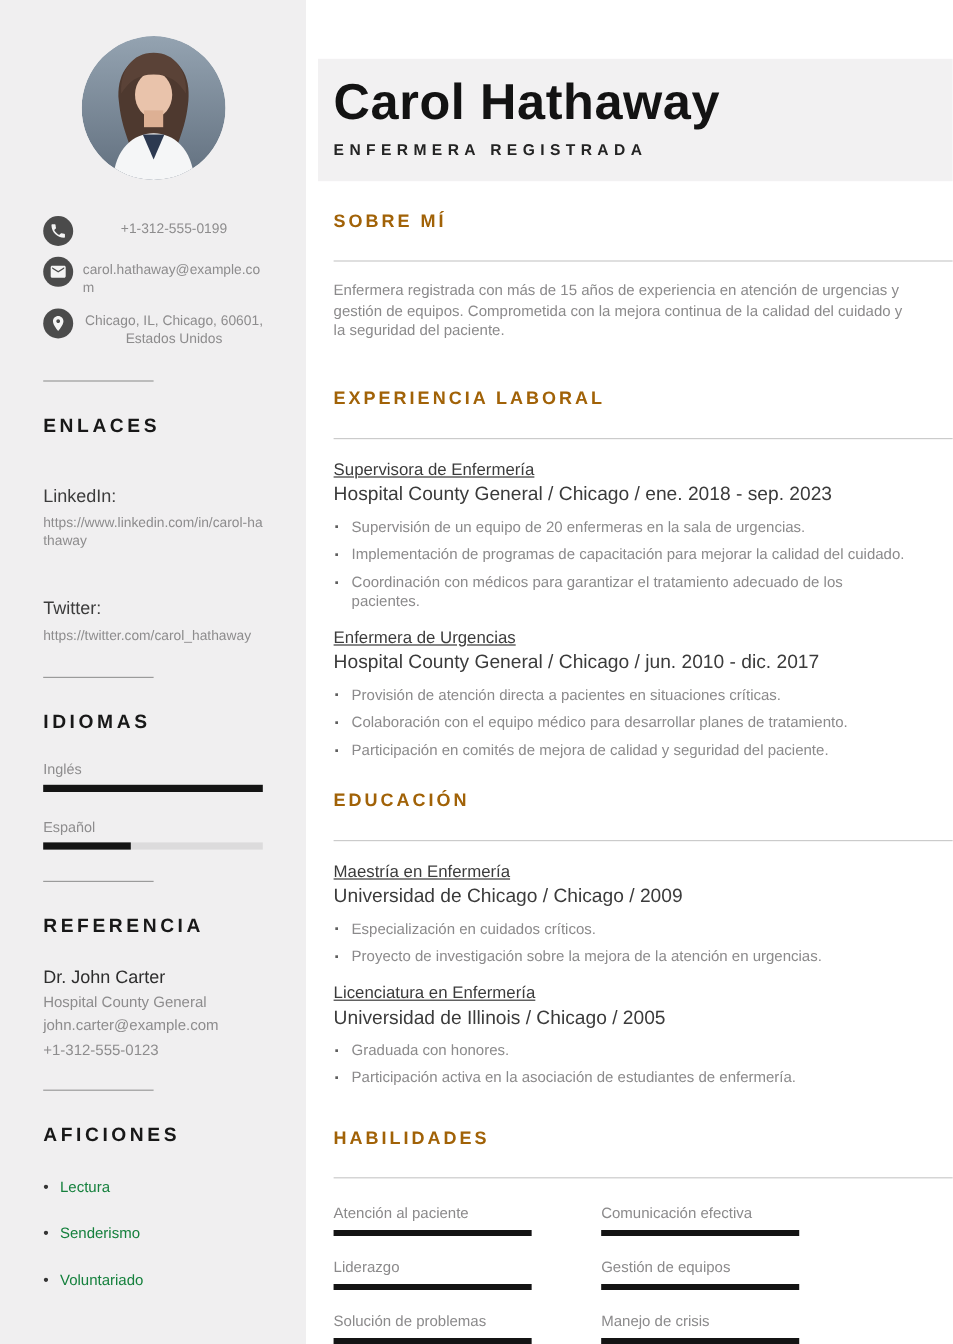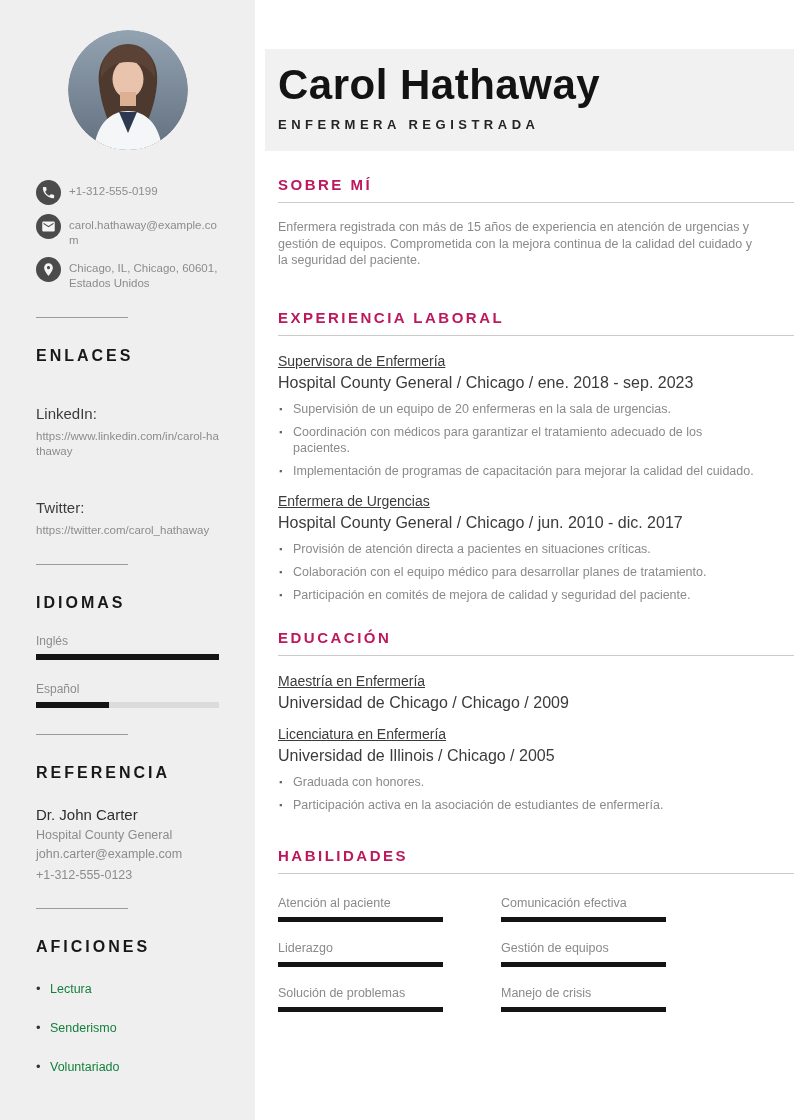--- a/index.html
+++ b/index.html
@@ -33,21 +33,21 @@
     flex: 0 0 25px; width: 25px; height: 25px;
     background: #4b4b4b; border-radius: 50%;
     display: flex; align-items: center; justify-content: center;
   }
   .icon-circle svg { width: 15px; height: 15px; fill: #f4f4f4; }
   .contact-text {
     margin-left: 8px; width: 152px;
     font-size: 11.5px; line-height: 15px; color: #8d8c8d;
     word-break: break-all; padding-top: 4px;
   }
-  .contact-text.no-break { word-break: normal; }
+  .contact-text.no-break { word-break: normal; text-align: center; }
 
   .divider {
     border: none; border-top: 1px solid #9b9b9b;
     width: 92px; margin: 26px 0 0 36px;
   }
 
   .side-heading {
     margin: 29px 0 0 36px;
     font-size: 16px; font-weight: bold;
     letter-spacing: 3px; color: #181818;
@@ -96,21 +96,21 @@
     line-height: 46px; letter-spacing: 0.5px;
   }
   .subtitle {
     margin-top: 9px; font-size: 13px; font-weight: 600;
     letter-spacing: 4.5px; color: #242424;
   }
 
   .content { padding-left: 23px; }
   .section-heading {
     font-size: 15px; font-weight: bold; letter-spacing: 2.5px;
-    color: #be185d; padding-bottom: 9px;
+    color: #a16207; padding-bottom: 24px;
     border-bottom: 1px solid #cbcbcb;
   }
   .s-about { margin-top: 25px; }
   .s-exp   { margin-top: 40px; }
   .s-edu   { margin-top: 26px; }
   .s-skill { margin-top: 34px; }
 
   .about-text {
     margin-top: 16px; max-width: 480px;
     font-size: 12.5px; line-height: 16.5px; color: #8b8a8b;
@@ -263,42 +263,46 @@
       </section>
 
       <section>
         <h3 class="section-heading s-exp">EXPERIENCIA LABORAL</h3>
 
         <div class="entry">
           <div class="entry-title">Supervisora de Enfermería</div>
           <div class="entry-meta">Hospital County General / Chicago / ene. 2018 - sep. 2023</div>
           <ul class="bullets">
             <li>Supervisión de un equipo de 20 enfermeras en la sala de urgencias.</li>
+            <li>Implementación de programas de capacitación para mejorar la calidad del cuidado.</li>
             <li>Coordinación con médicos para garantizar el tratamiento adecuado de los pacientes.</li>
-            <li>Implementación de programas de capacitación para mejorar la calidad del cuidado.</li>
           </ul>
         </div>
 
         <div class="entry">
           <div class="entry-title">Enfermera de Urgencias</div>
           <div class="entry-meta">Hospital County General / Chicago / jun. 2010 - dic. 2017</div>
           <ul class="bullets">
             <li>Provisión de atención directa a pacientes en situaciones críticas.</li>
             <li>Colaboración con el equipo médico para desarrollar planes de tratamiento.</li>
             <li>Participación en comités de mejora de calidad y seguridad del paciente.</li>
           </ul>
         </div>
       </section>
 
       <section>
         <h3 class="section-heading s-edu">EDUCACIÓN</h3>
 
         <div class="entry">
           <div class="entry-title">Maestría en Enfermería</div>
           <div class="entry-meta">Universidad de Chicago / Chicago / 2009</div>
+          <ul class="bullets">
+            <li>Especialización en cuidados críticos.</li>
+            <li>Proyecto de investigación sobre la mejora de la atención en urgencias.</li>
+          </ul>
         </div>
 
         <div class="entry">
           <div class="entry-title">Licenciatura en Enfermería</div>
           <div class="entry-meta">Universidad de Illinois / Chicago / 2005</div>
           <ul class="bullets">
             <li>Graduada con honores.</li>
             <li>Participación activa en la asociación de estudiantes de enfermería.</li>
           </ul>
         </div>

